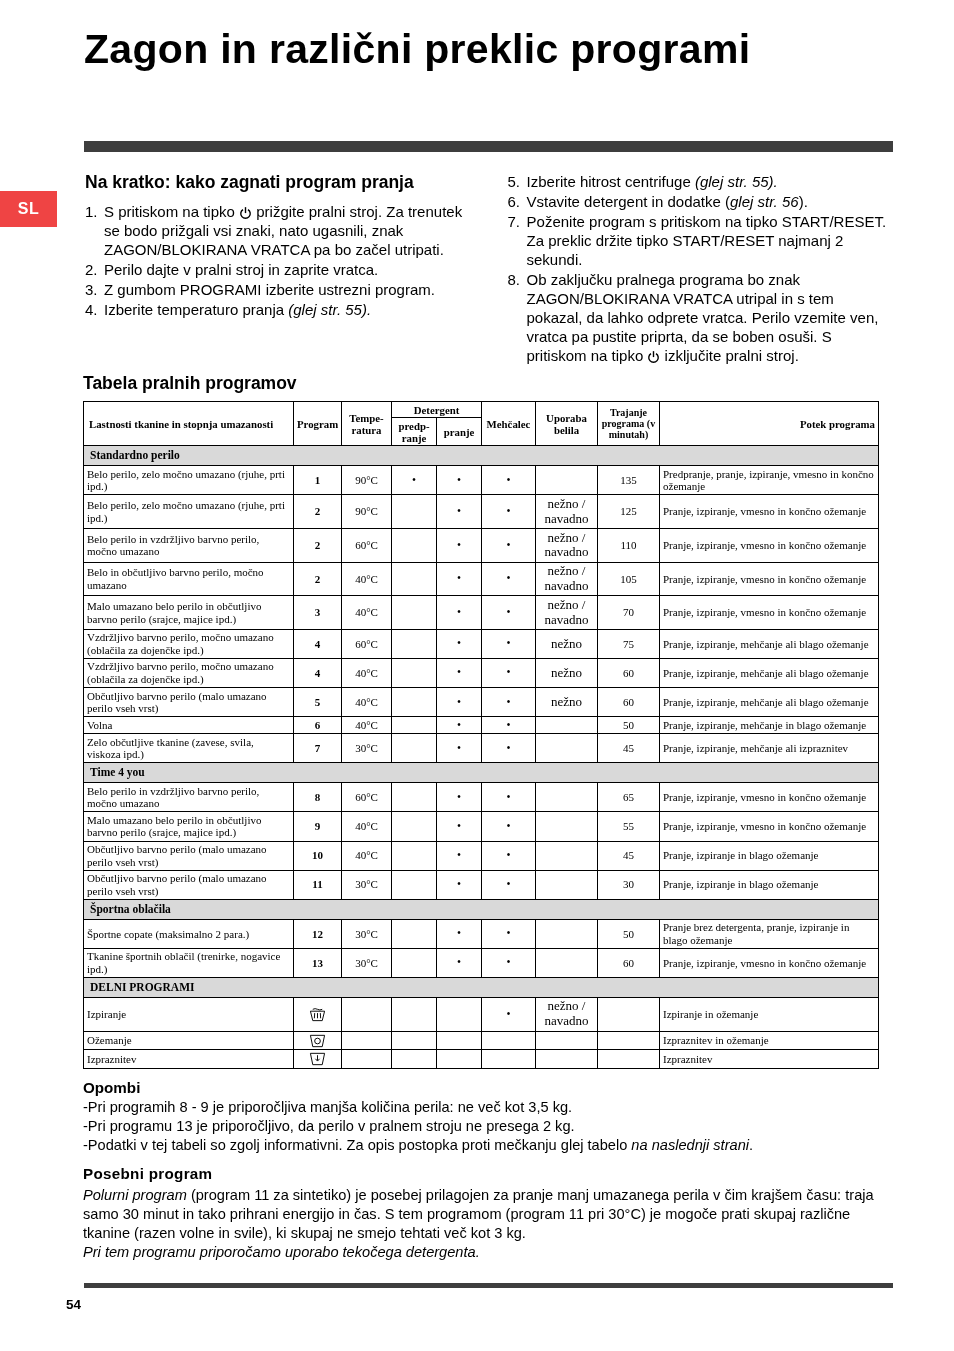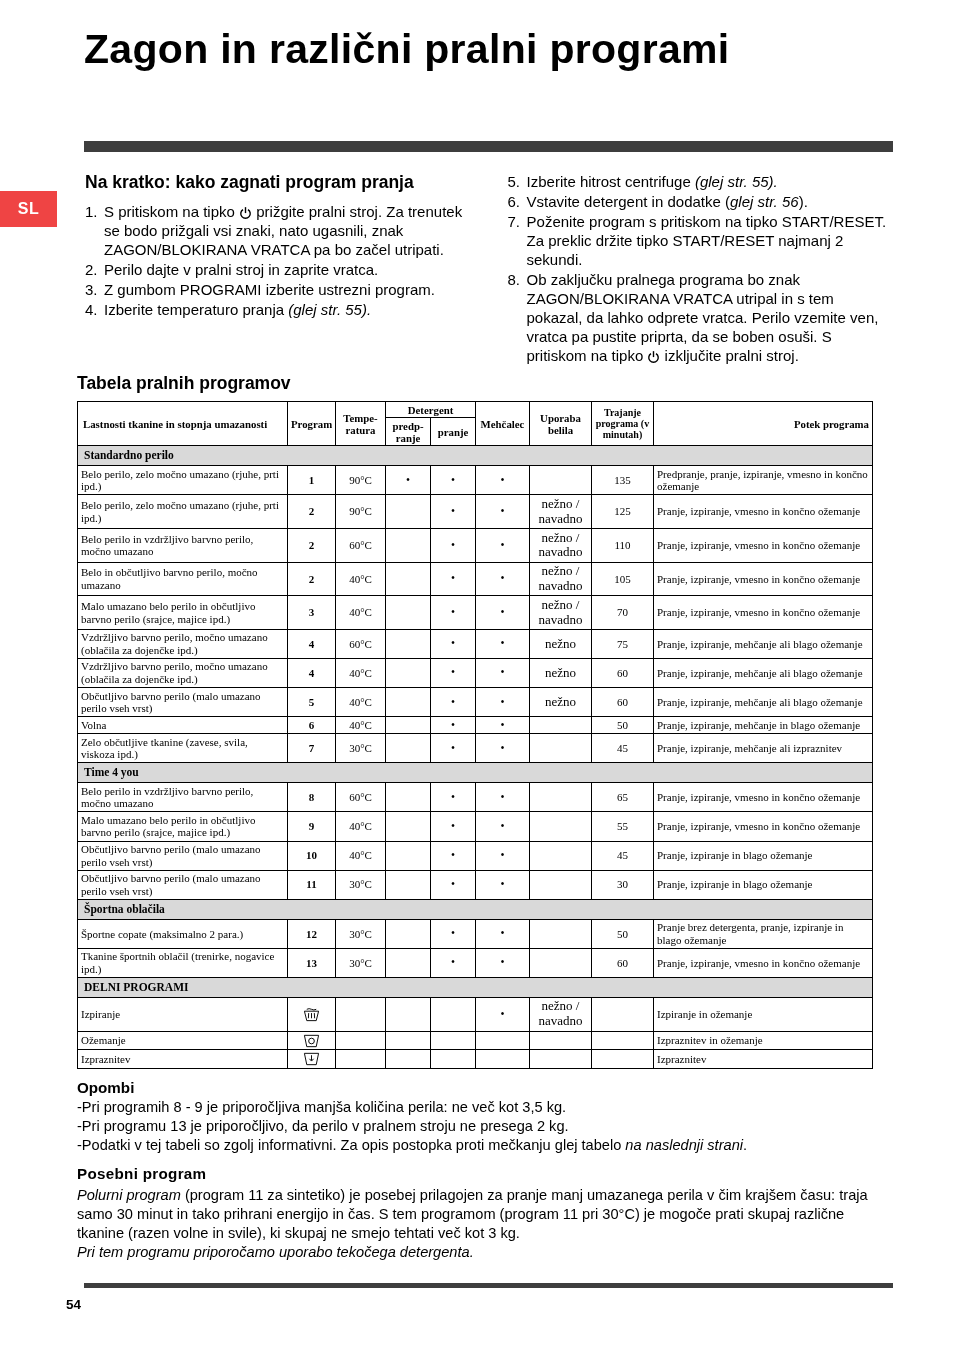--- a/index.html
+++ b/index.html
@@ -13,21 +13,21 @@
   .page-num { position:absolute; left:66px; top:1297px; font-size:13.5px; font-weight:bold;text-align:center; }
 
   .intro { position:absolute; left:85px; top:172px; width:808px; display:flex; gap:43px; }
   .intro .col-left { width:384px; }
   .intro .col-right { width:390px; }
   .intro h2 { font-size:17.5px; font-weight:bold; margin-bottom:9px; }
   .item { display:grid; grid-template-columns:19px 1fr; font-size:15px; line-height:1.27; margin-bottom:1px; }
   .block { display:block; }
   .pwr-wrap svg { vertical-align:-2.5px; }
 
-  .main { position:absolute; left:77px; top:373px; width:796px; }
+  .main { position:absolute; left:83px; top:373px; width:796px; }
   .main h2 { font-size:17.5px; font-weight:bold; margin-bottom:7px; }
 
   table.programs { border-collapse:collapse; table-layout:fixed; width:796px; font-family:"Liberation Serif", serif; font-size:11px; line-height:1.14; }
   .programs th, .programs td { border:1px solid #000; padding:1.5px 3px; vertical-align:middle; overflow:hidden; }
   .programs thead th { font-weight:bold; text-align:center; font-size:10.8px; line-height:1.12; }
   .programs thead .h-fabric { text-align:left; padding-left:5px; }
   .programs thead .h-desc { text-align:right; padding-left:5px; }
   .programs thead .h-duration { font-size:10px; }
   .sec-row td { background:#d9d9d9; font-weight:bold; font-size:11.5px; padding:3px 6px; }
   .c-fabric { text-align:left; }
@@ -42,21 +42,21 @@
   .notes h3 { font-size:15.2px; margin-bottom:1px; }
   .special { margin-top:9px; font-size:14.6px; line-height:1.3; }
   .special h3 { font-size:15.2px; margin-bottom:2px; letter-spacing:0.3px; }
   .it { font-style:italic; }
 </style>
 </head>
 <body>
 
 <div class="page">
 
-  <h1 class="doc-title">Zagon in različni pralni programi</h1>
+  <h1 class="doc-title">Zagon in različni preklic programi</h1>
   <div class="rule-top"></div>
   <div class="lang-tab">SL</div>
 
   <div class="intro">
     <div class="col-left">
       <h2>Na kratko: kako zagnati program pranja</h2>
 
       <div class="item">
         <span class="num">1.</span>
         <span class="txt">

